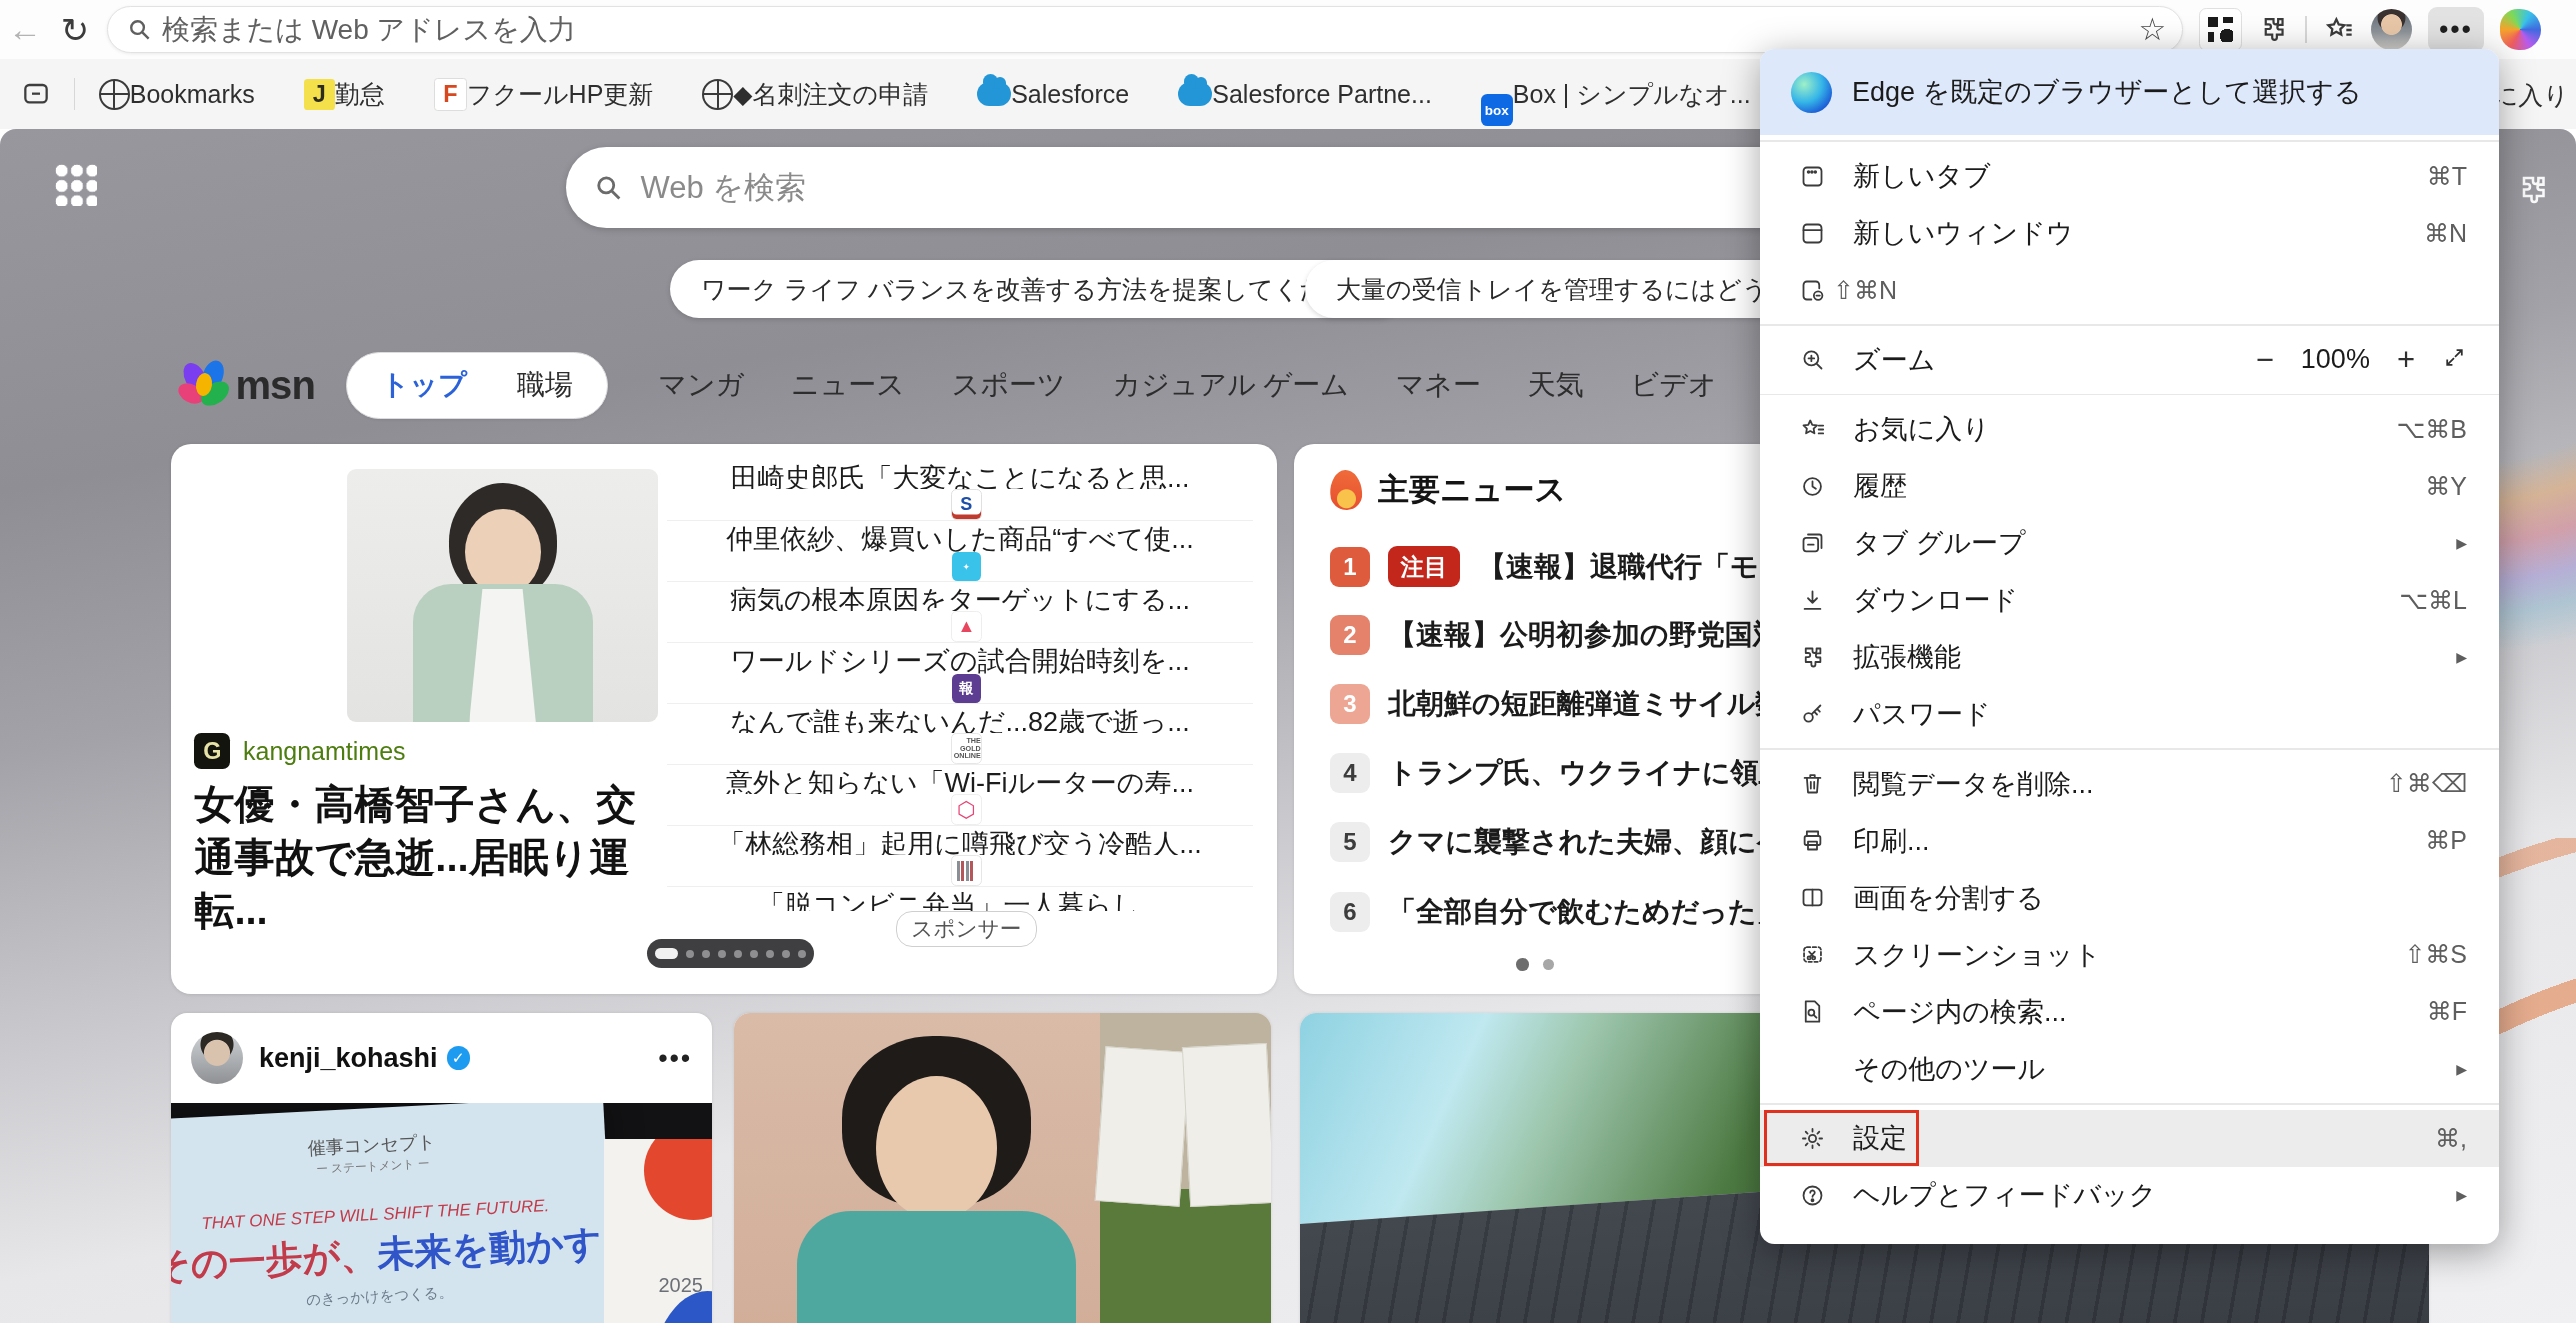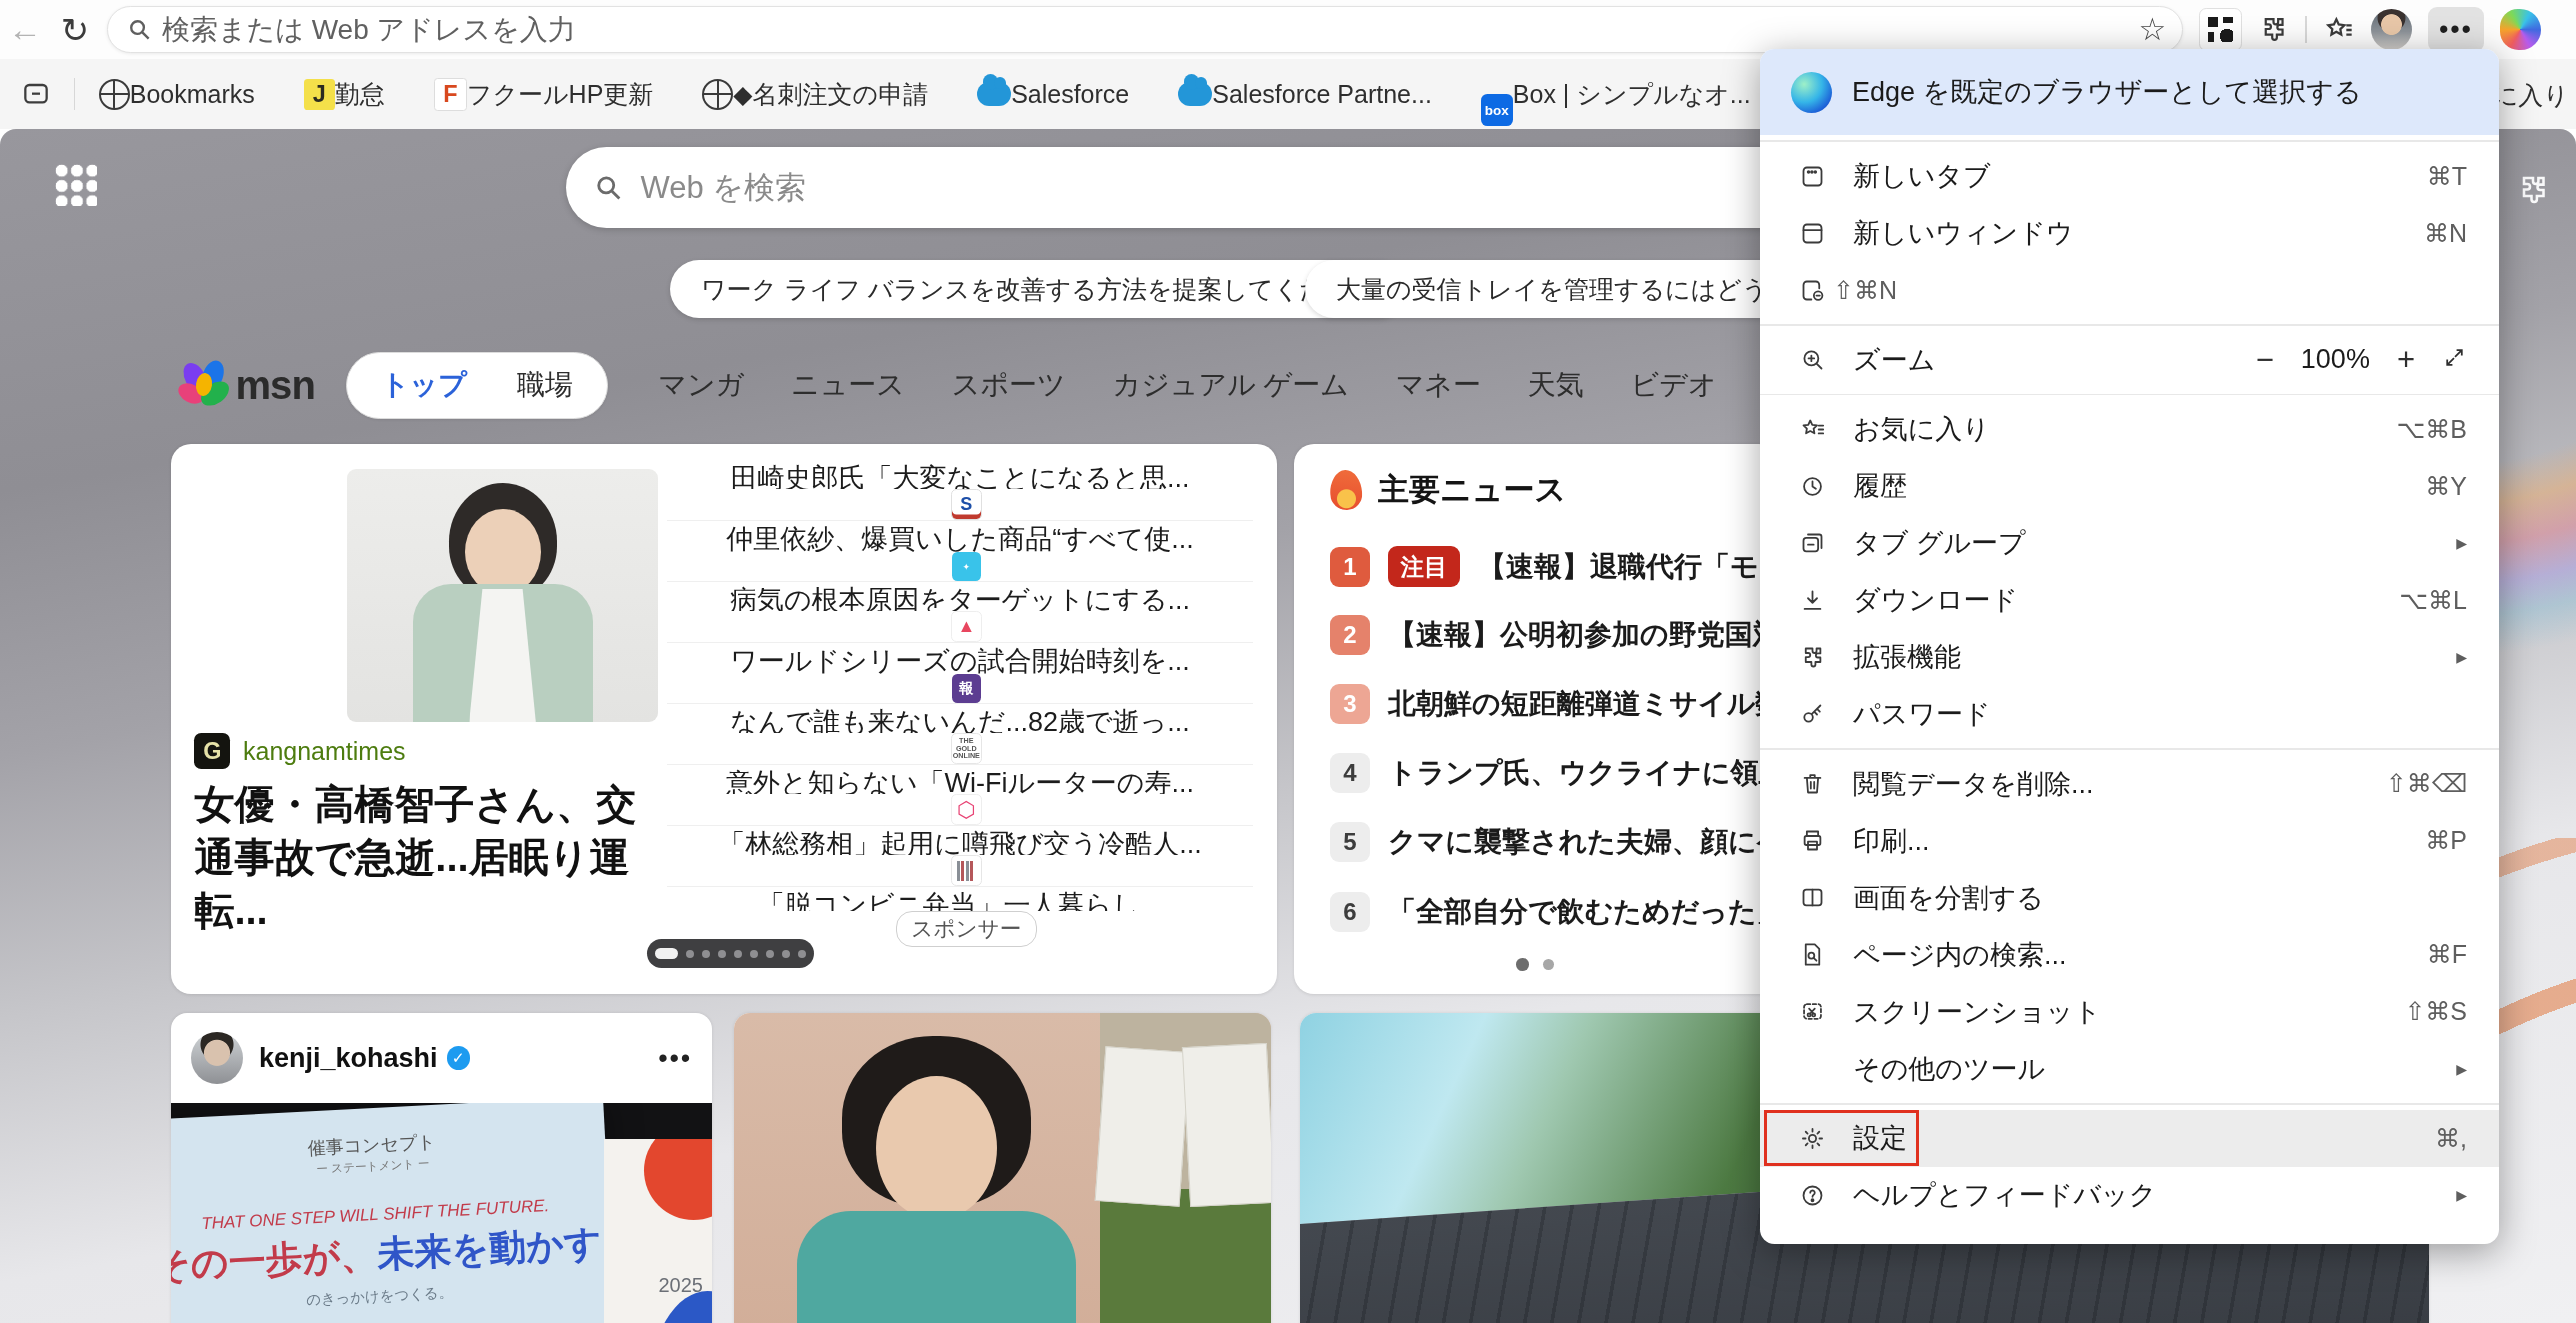--- a/index.html
+++ b/index.html
@@ -97,21 +97,21 @@
   .hero-headline{position:absolute;left:23.4px;top:334px;width:476px;font-size:40px;line-height:1.32;font-weight:bold;color:#111;}
   .alist{position:absolute;left:496px;top:16px;width:586px;}
   .arow{height:60px;display:flex;align-items:center;border-bottom:1.8px solid #efefef;flex-direction:column;}
   .arow:last-child{border-bottom:none;}
   .atitle{flex:1;font-size:27px;color:#1c1c1c;white-space:nowrap;overflow:hidden;}
   .aicon{width:29px;height:29px;border-radius:5.4px;margin-left:12.6px;flex:0 0 auto;display:flex;align-items:center;justify-content:center;font-size:18px;font-weight:bold;}
   .ic-s{background:#fff;border:0.9px solid #e0e0e0;color:#1d4fa8;box-shadow:inset 0 -4.5px 0 #c03a2e;}
   .ic-cyan{background:#39c3ea;color:#fff;font-size:9px;}
   .ic-tri{background:#fff;border:0.9px solid #eee;color:#e8465f;}
   .ic-purple{background:#5c3d91;color:#fff;font-size:14.4px;}
-  .ic-gold{background:#fff;border:0.9px solid #e6e6e6;color:#555;font-size:7.2px;line-height:1.1;text-align:center;}
+  .ic-gold{background:#fff;border:0.9px solid #e6e6e6;color:#555;font-size:7.2px;line-height:1.1;text-align:right;}
   .ic-hex{background:#fff;border:0.9px solid #eee;color:#e84374;font-size:21.6px;}
   .ic-toyo{background:#fff;border:0.9px solid #e6e6e6;}
   .toyo-bars{width:18px;height:20px;background:repeating-linear-gradient(90deg,#8a8f96 0 2.7px,#fff 2.7px 4.5px,#b5575a 4.5px 7.2px,#fff 7.2px 9px);}
   .sponsor{font-size:21.6px;color:#555;border:0.9px solid #cfcfcf;border-radius:16px;padding:2.7px 14.4px;margin-left:12.6px;white-space:nowrap;}
   .dots-pill{position:absolute;left:476px;top:495px;width:167px;height:29px;background:#3f3f41;border-radius:16px;display:flex;align-items:center;gap:8px;padding:0 8px;box-sizing:border-box;}
   .dp-active{width:23.4px;height:10.8px;border-radius:6.3px;background:#f1f1f1;}
   .dp{width:8px;height:8px;border-radius:50%;background:#8f8f92;}
 
   .news-card{left:1294px;top:315px;width:485px;height:550px;}
   .tn-head{position:absolute;left:36px;top:25px;display:flex;align-items:center;gap:16px;}
@@ -598,41 +598,41 @@
           <svg width="27" height="27" viewBox="0 0 24 24">
             <rect x="4" y="5" width="16" height="14" rx="2.5"></rect>
             <path d="M12 5v14"></path>
           </svg>
         </span>
       <span class="mlabel">画面を分割する</span>
     </div>
     <div class="mi">
       <span class="mico">
           <svg width="27" height="27" viewBox="0 0 24 24">
-            <path d="M6 3h8l4 4v14H6z"></path>
-            <circle cx="11" cy="13" r="2.6"></circle>
-            <path d="M13 15l2.5 2.5"></path>
-          </svg>
-        </span>
-      <span class="mlabel">ページ内の検索...</span>
-      <span class="msc">⌘F</span>
-    </div>
-    <div class="mi">
-      <span class="mico">
-          <svg width="27" height="27" viewBox="0 0 24 24">
             <rect x="4.5" y="5.5" width="15" height="13" rx="2.5" stroke-dasharray="3 2.2"></rect>
             <circle cx="9" cy="15" r="1.4"></circle>
             <circle cx="13" cy="15" r="1.4"></circle>
             <path d="M9.8 14 14 9.5M13 14l-4-4.5"></path>
           </svg>
         </span>
       <span class="mlabel">スクリーンショット</span>
       <span class="msc">⇧⌘S</span>
     </div>
     <div class="mi">
+      <span class="mico">
+          <svg width="27" height="27" viewBox="0 0 24 24">
+            <path d="M6 3h8l4 4v14H6z"></path>
+            <circle cx="11" cy="13" r="2.6"></circle>
+            <path d="M13 15l2.5 2.5"></path>
+          </svg>
+        </span>
+      <span class="mlabel">ページ内の検索...</span>
+      <span class="msc">⌘F</span>
+    </div>
+    <div class="mi">
       <span class="mlabel noicon">その他のツール</span>
       <span class="marrow">▸</span>
     </div>
 
     <div class="m-sep"></div>
 
     <div class="mi hl" style="position:relative;">
       <span class="mico">
           <svg width="27" height="27" viewBox="0 0 24 24">
             <circle cx="12" cy="12" r="3.2"></circle>

